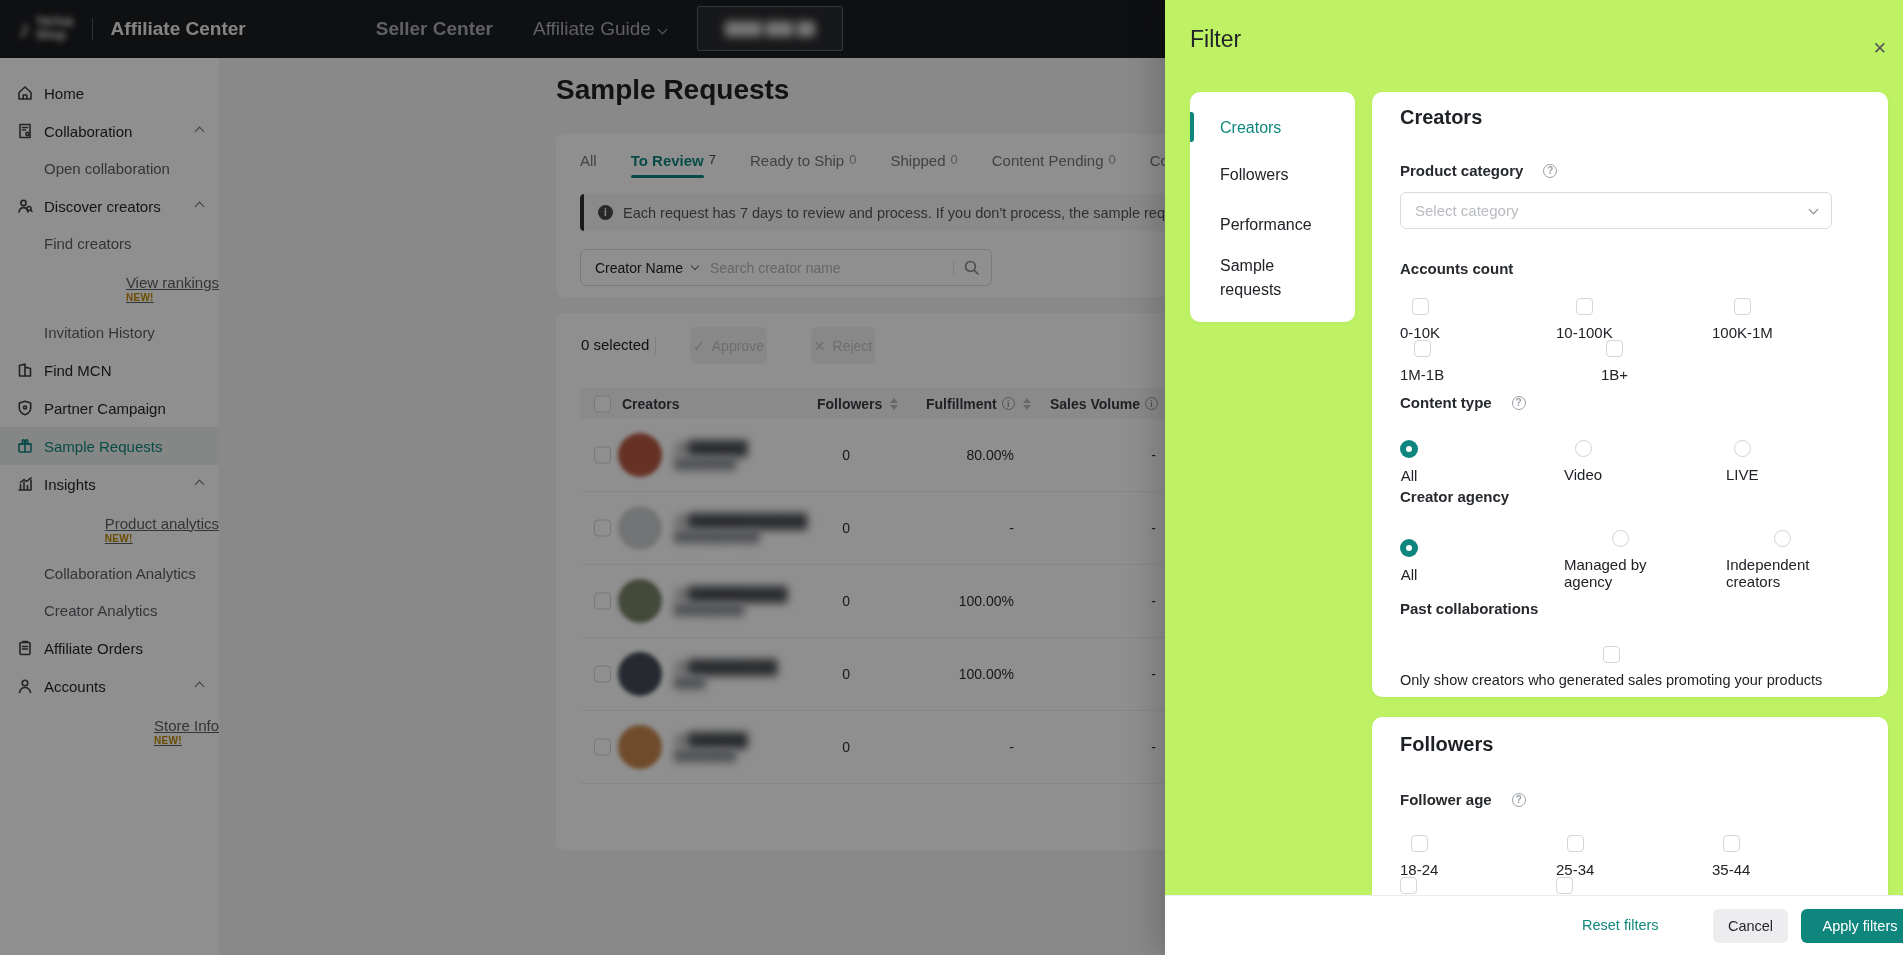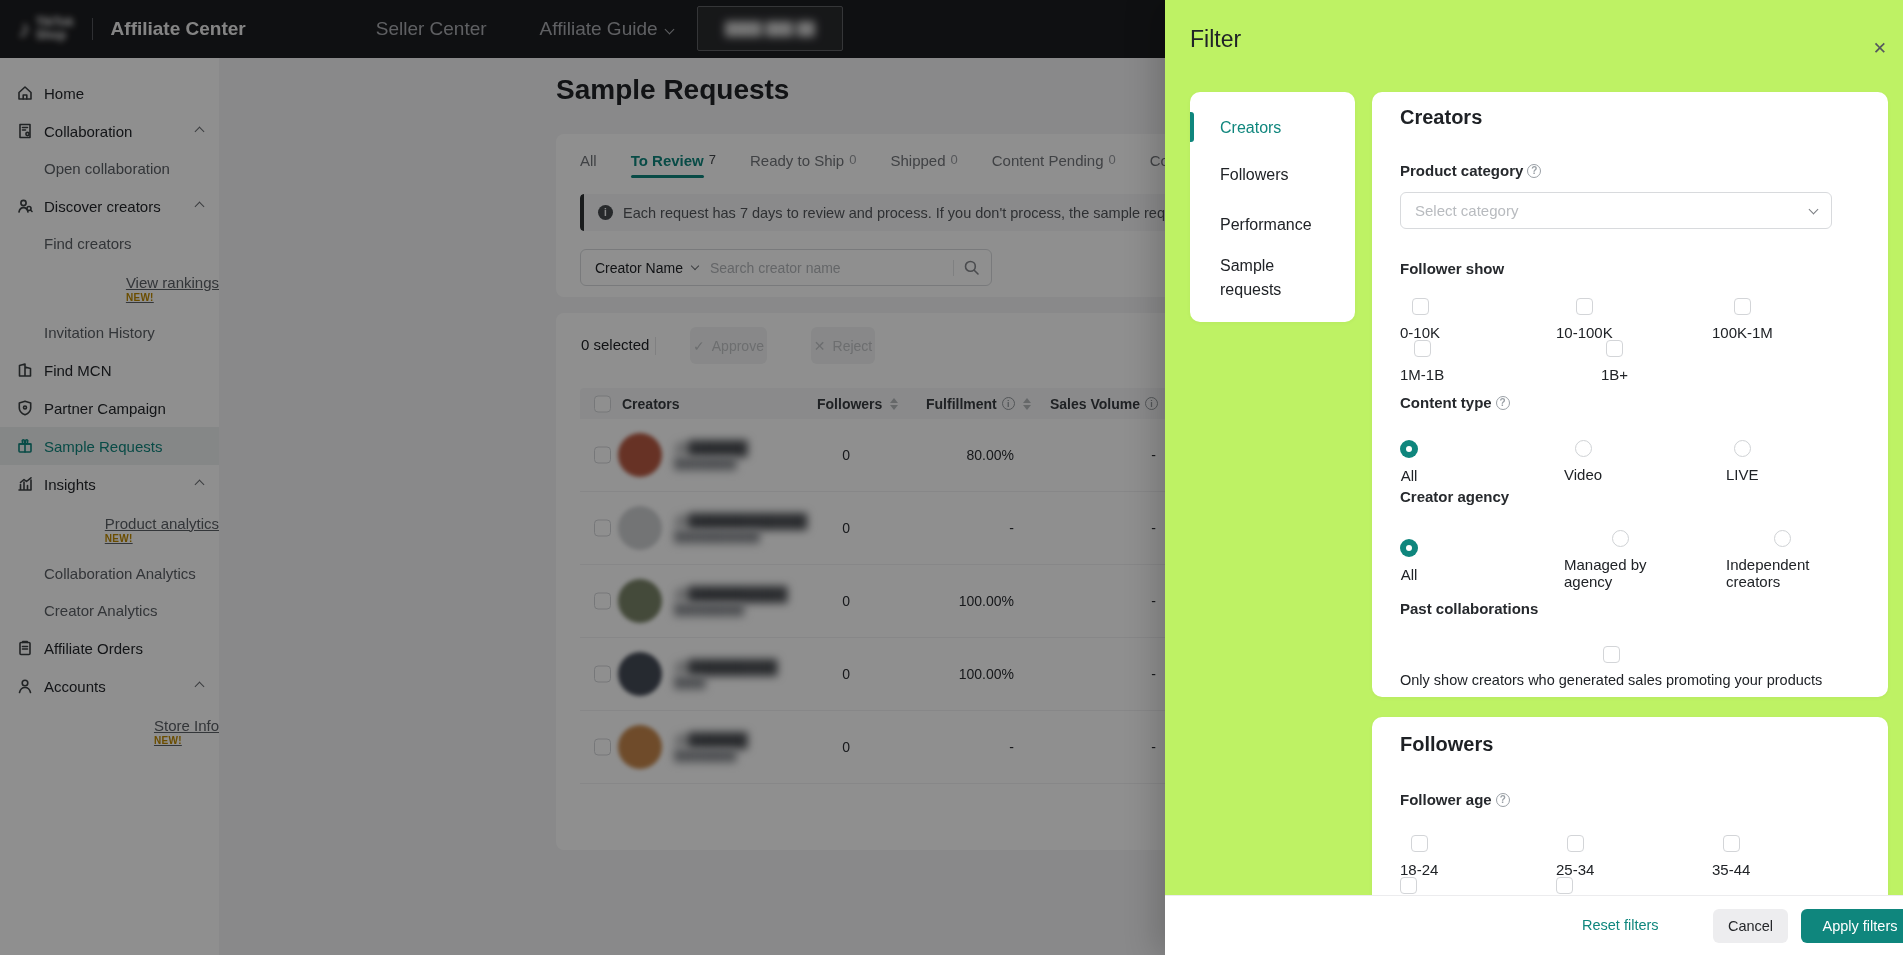--- a/index.html
+++ b/index.html
@@ -7,21 +7,21 @@
   body { font-family:"Liberation Sans", sans-serif; background:#f4f5f6; position:relative; color:#23262a; }
 
   
   .header { position:absolute; left:0; top:0; width:1903px; height:58px; background:#1c1d20; display:flex; align-items:center; z-index:10; }
   .logo { display:flex; align-items:center; gap:6px; margin-left:18px; filter:blur(3px); color:#f2f2f2; }
   .logo .note { font-size:24px; color:#fff; }
   .logo .ltxt { font-size:12px; line-height:13px; font-weight:700; }
   .hdr-div { width:1px; height:22px; background:#55575c; margin:0 18px; }
   .hnav { font-size:19px; color:#a9abb0; margin-right:0; cursor:pointer; }
   .hnav.primary { color:#ececec; font-weight:700; margin-right:130px; }
-  .hnav.mid { margin-right:53px; }
+  .hnav.mid { margin-right:40px;font-weight:bold; }
   .hnav .chev { margin-left:8px; margin-bottom:2px; }
   .store-badge { position:absolute; left:697px; top:6px; width:146px; height:45px; border:1px solid #5f6165; background:#2a2b2e; border-radius:2px; display:flex; align-items:center; justify-content:center; }
   .store-badge span { color:#d5d5d5; font-size:13px; filter:blur(4px); }
 
   .chev { display:inline-block; width:7px; height:7px; border-right:1.8px solid currentColor; border-bottom:1.8px solid currentColor; }
   .chev.down { transform:rotate(45deg); }
   .chev.up { transform:rotate(-135deg); }
 
   
   .sidebar { position:absolute; left:0; top:58px; width:219px; height:897px; background:#ffffff; padding-top:16px; z-index:5; }
@@ -102,21 +102,21 @@
 
   .fnav { position:absolute; left:25px; top:92px; width:165px; height:230px; background:#fff; border-radius:10px; box-shadow:0 1px 4px rgba(0,0,0,.04); overflow:hidden; }
   .fnav .fitem { position:absolute; left:30px; font-size:16px; color:#202327; cursor:pointer; }
   .fnav .fitem.active { color:#0f867d; }
   .fnav .abar { position:absolute; left:0; top:20px; width:4px; height:30px; background:#0f867d; border-radius:0 3px 3px 0; }
 
   .fcard { position:absolute; left:207px; width:516px; background:#fff; border-radius:10px; box-shadow:0 1px 4px rgba(0,0,0,.04); }
   .fcard1 { top:92px; height:605px; }
   .fcard2 { top:717px; height:220px; }
   .fh2 { position:absolute; left:28px; font-size:20px; font-weight:700; color:#1e2125; }
-  .flabel { position:absolute; left:28px; font-size:15px; font-weight:700; color:#26292d; display:flex; align-items:center; gap:4px; }
+  .flabel { position:absolute; left:28px; font-size:15px; font-weight:700; color:#26292d; display:flex; align-items:center; gap:20px; }
   .help { width:14px; height:14px; border:1px solid #9aa0a6; border-radius:50%; color:#9aa0a6; font-size:10px; display:inline-flex; align-items:center; justify-content:center; cursor:pointer; }
   .fselect { position:absolute; left:28px; top:100px; width:432px; height:37px; border:1px solid #d8dadd; border-radius:6px; background:#fff; display:flex; align-items:center; justify-content:space-between; padding:0 14px; cursor:pointer; }
   .fselect .ph { font-size:15px; color:#b8bbbf; }
   .fselect .chev { color:#7b7e83; margin-top:-3px; }
   .opt { position:absolute; display:flex; align-items:center; gap:9px; font-size:15px; color:#202327; cursor:pointer;flex-direction:column; }
   .radio { width:17px; height:17px; border:1.5px solid #cfd2d5; border-radius:50%; background:#fff; flex:0 0 17px; }
   .radio.sel { border:none; background:#0f867d; position:relative; width:18px; height:18px; flex-basis:18px; }
   .radio.sel::after { content:""; position:absolute; left:6px; top:6px; width:6px; height:6px; border-radius:50%; background:#fff; }
   .wrap2 { width:112px; line-height:17px; }
 
@@ -466,21 +466,21 @@
     <div class="flabel" style="top:70px;">
       <span>Product category</span>
       <span class="help">?</span>
     </div>
     <div class="fselect">
       <span class="ph">Select category</span>
       <span class="chev down"></span>
     </div>
 
     <div class="flabel" style="top:168px;">
-        <span>Follower show</span>
+        <span>Accounts count</span>
       </div>
     <div class="opt" style="left:28px; top:206px;">
         <span class="cb"></span>
         <span>0-10K</span>
       </div>
     <div class="opt" style="left:184px; top:206px;">
         <span class="cb"></span>
         <span>10-100K</span>
       </div>
     <div class="opt" style="left:340px; top:206px;">

